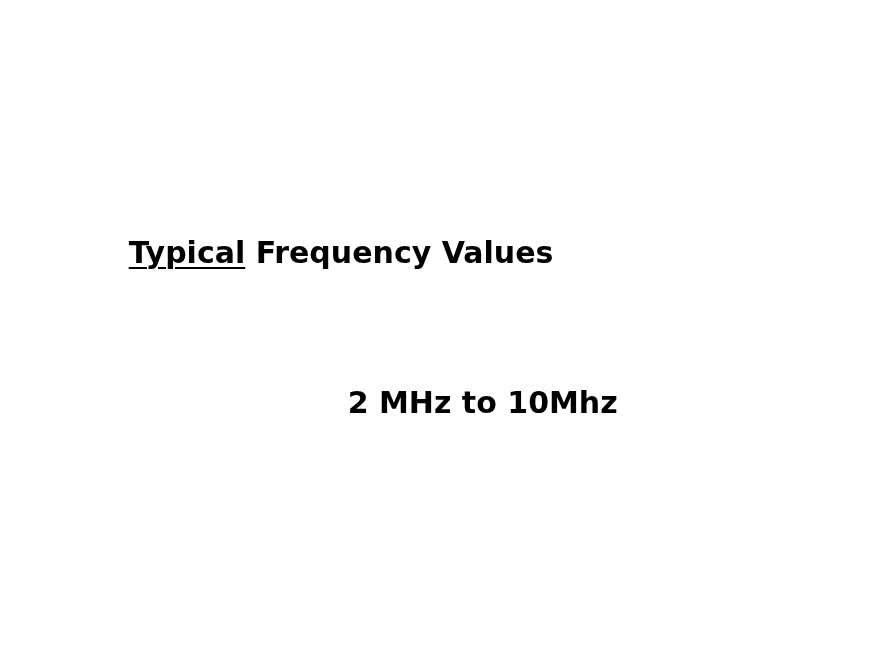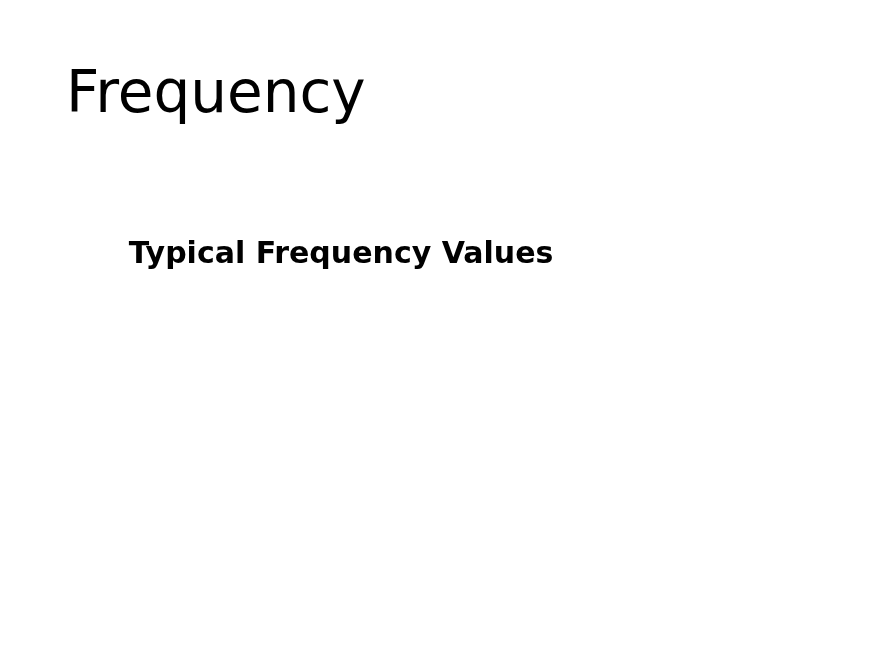--- a/index.html
+++ b/index.html
@@ -52,37 +52,40 @@
     margin: 0;
     font-family: "DejaVu Sans", sans-serif;
     font-size: 30px;
     font-weight: 700;
     line-height: 50px;
     color: #000000;
     white-space: pre;
   }
 
   .body-line .underlined {
+    text-decoration: underline;
     text-decoration-thickness: 2px;
     text-underline-offset: 4px;
   }
 
   .body-line.indented {
     padding-left: 219px;
   }
 </style>
 </head>
 <body>
 
 <div class="slide">
 
-  <h1 class="slide-title">Frequency</h1>
 
   <div class="body-block">
 
     <p class="body-line">
       <span class="underlined">Typical</span><span> Frequency Values</span>
     </p>
 
+    <p class="body-line indented">
+      <span>2 MHz to 10Mhz</span>
+    </p>
 
   </div>
 
 </div>
 
 </body></html>

